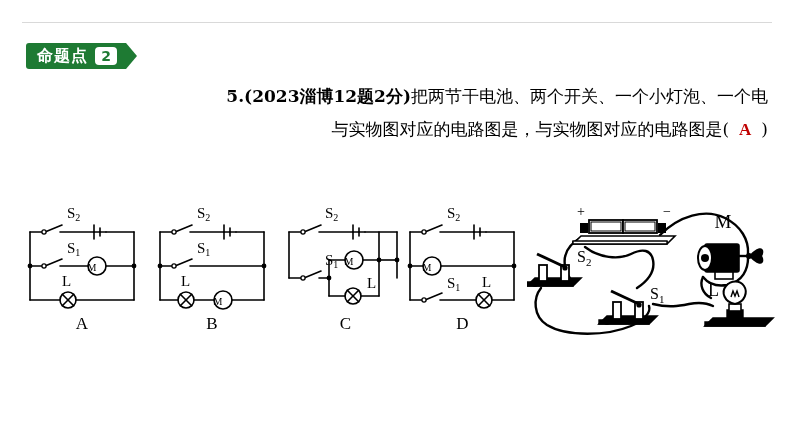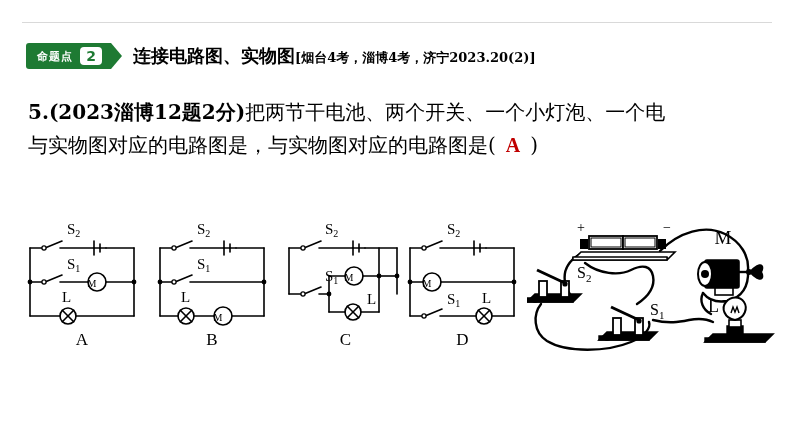--- a/index.html
+++ b/index.html
@@ -52,21 +52,21 @@
     width: 0;
     height: 0;
     border-top: 13px solid transparent;
     border-bottom: 13px solid transparent;
     border-left: 11px solid #1e7a33;
   }
   .point-badge-label {
     color: #ffffff;
     font-family: "DejaVu Sans", "Liberation Sans", sans-serif;
     font-weight: bold;
-    font-size: 11px;
+    font-size: 16px;
     letter-spacing: 1px;
     line-height: 1;
   }
   .point-badge-num {
     margin-left: 7px;
     background: #ffffff;
     color: #1e7a33;
     font-family: "DejaVu Sans", "Liberation Sans", sans-serif;
     font-weight: bold;
     font-size: 14px;
@@ -91,44 +91,45 @@
     font-size: 13px;
     font-weight: bold;
     font-family: "DejaVu Serif", "Liberation Serif", serif;
     white-space: nowrap;
   }
 
   
   .stem {
     position: absolute;
     left: 28px;
-    top: 96px;
+    top: 80px;
     width: 740px;
-    font-size: 20px;
+    font-size: 17px;
     line-height: 33px;
     font-family: "DejaVu Serif", "Liberation Serif", serif;
+    text-align: right;
   }
   .stem-bold {
     font-weight: bold;
   }
   .answer-paren {
     font-weight: normal;
   }
   .answer-letter {
     color: #c00000;
     font-weight: bold;
     font-family: "Liberation Serif", "DejaVu Serif", serif;
     padding: 0 10px;
   }
 
   
   .figures {
     position: absolute;
     left: 0;
-    top: 212px;
+    top: 196px;
     width: 732px;
     height: 150px;
   }
   .circuit {
     position: absolute;
     top: 0;
   }
   .circuit svg { display: block; }
   .cap {
     position: absolute;
@@ -147,21 +148,20 @@
 </head>
 <body>
 
 <div class="top-rule"></div>
 
 <div class="header-row">
   <div class="point-badge">
     <span class="point-badge-label">命题点</span>
     <span class="point-badge-num">2</span>
   </div>
-  <span class="header-title"><span>连接电路图、实物图</span><span class="header-source">[烟台4考，淄博4考，济宁2023.20(2)]</span></span>
 </div>
 
 <div class="stem">
   <span class="stem-bold">5.</span><span class="stem-bold">(2023淄博12题2分)</span><span>把两节干电池、两个开关、一个小灯泡、一个电</span><br>
   <span>与实物图对应的电路图是，与实物图对应的电路图是(</span><span class="answer-letter">A</span><span class="answer-paren">)</span>
 </div>
 
 <div class="figures">
 
   <div class="circuit" style="left:22px; width:120px;">

